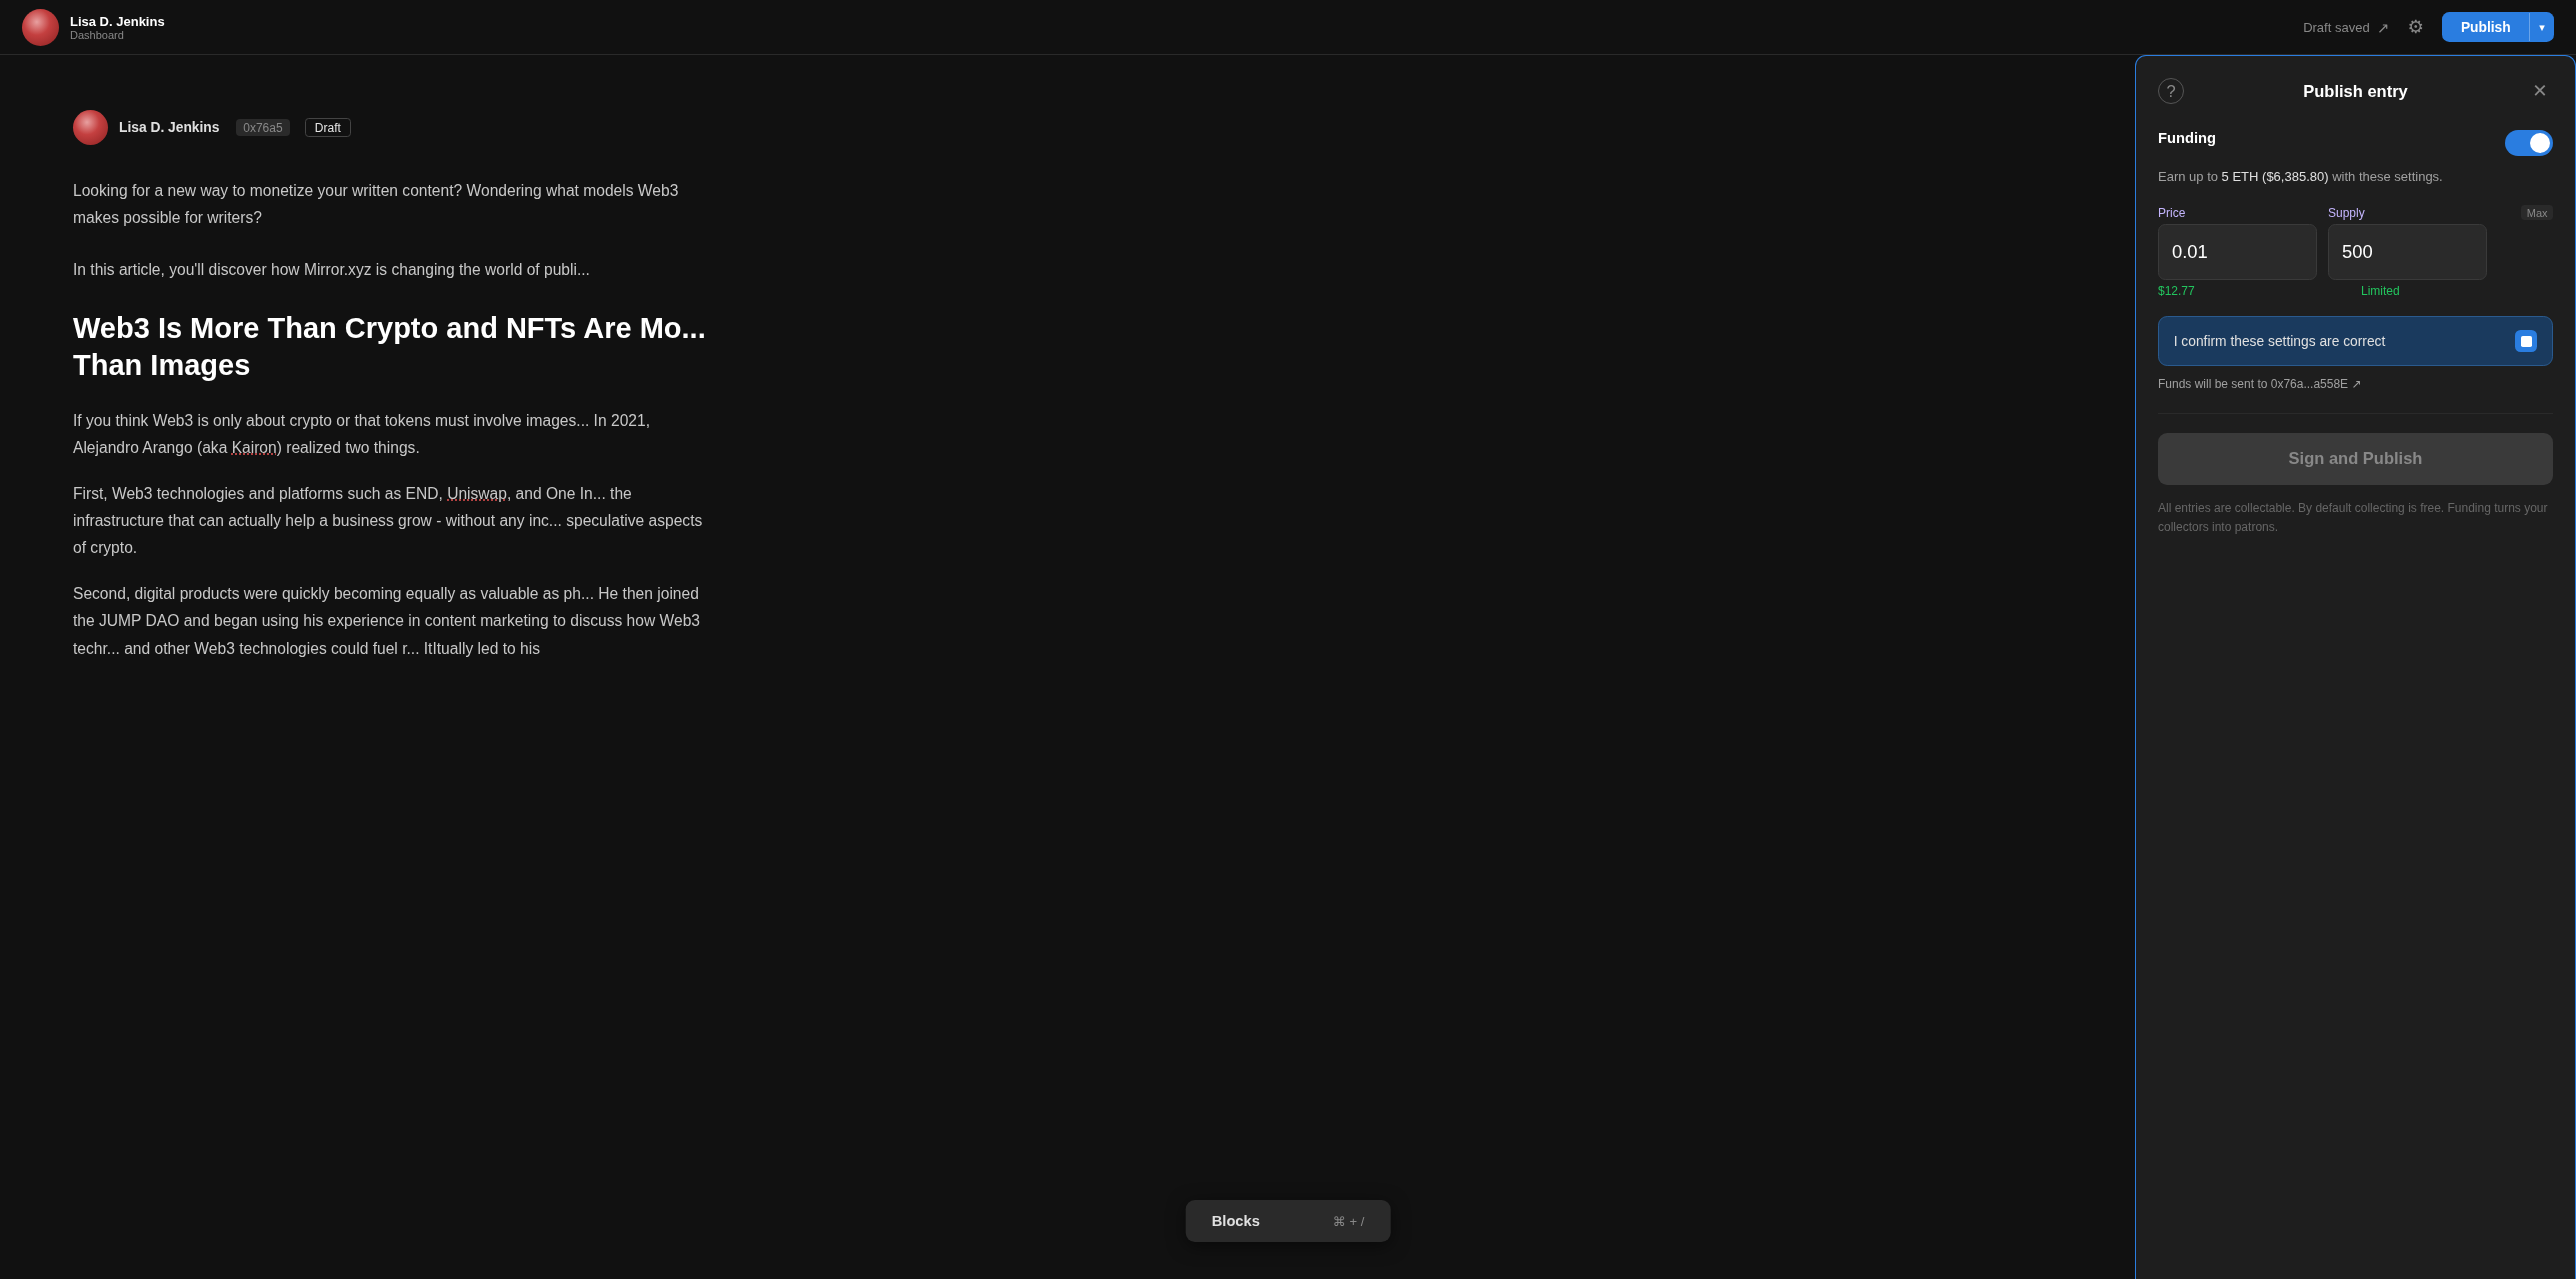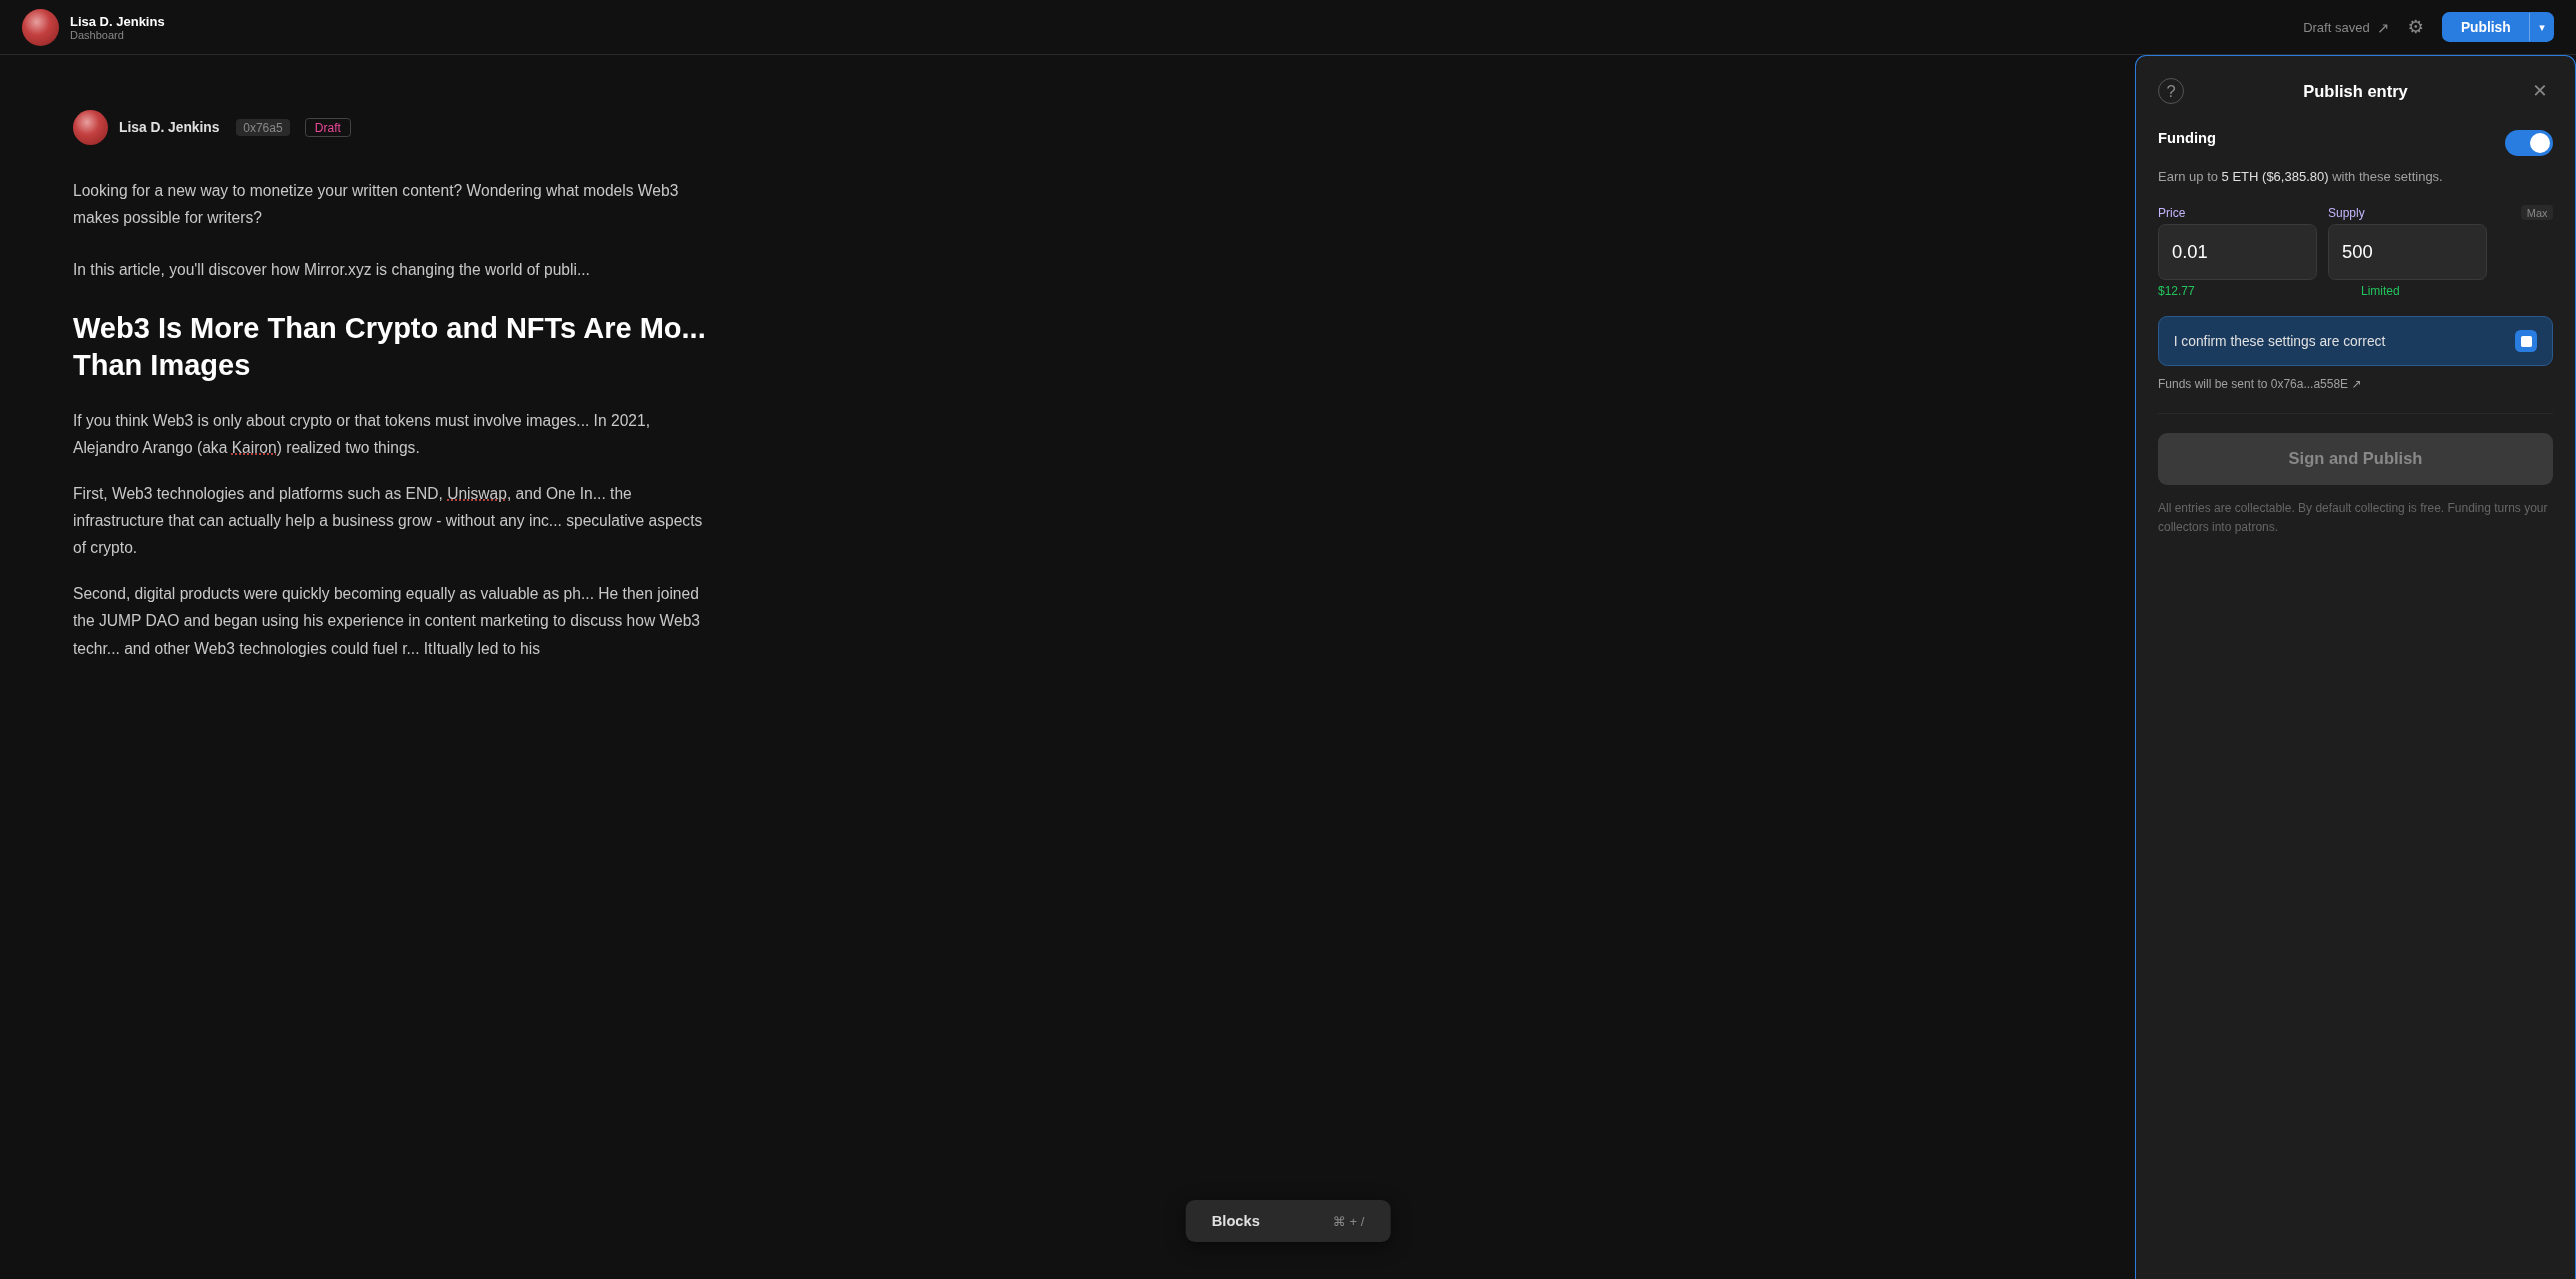--- a/index.html
+++ b/index.html
@@ -133,21 +133,21 @@
     .author-address {
       font-size: 12px;
       color: #888;
       background: #2a2a2a;
       padding: 1.8px 7.3px;
       border-radius: 4px;
       margin-left: 5.5px;
     }
     .draft-badge {
       font-size: 12px;
-      color: #ec4899;
+      color: #e5e5e5;
       background: transparent;
       border: 0.9px solid #444;
       padding: 1.8px 9.2px;
       border-radius: 3.7px;
       margin-left: 3.7px;
     }
 
     
     .article-body { max-width: 643px; }
     .article-intro {

